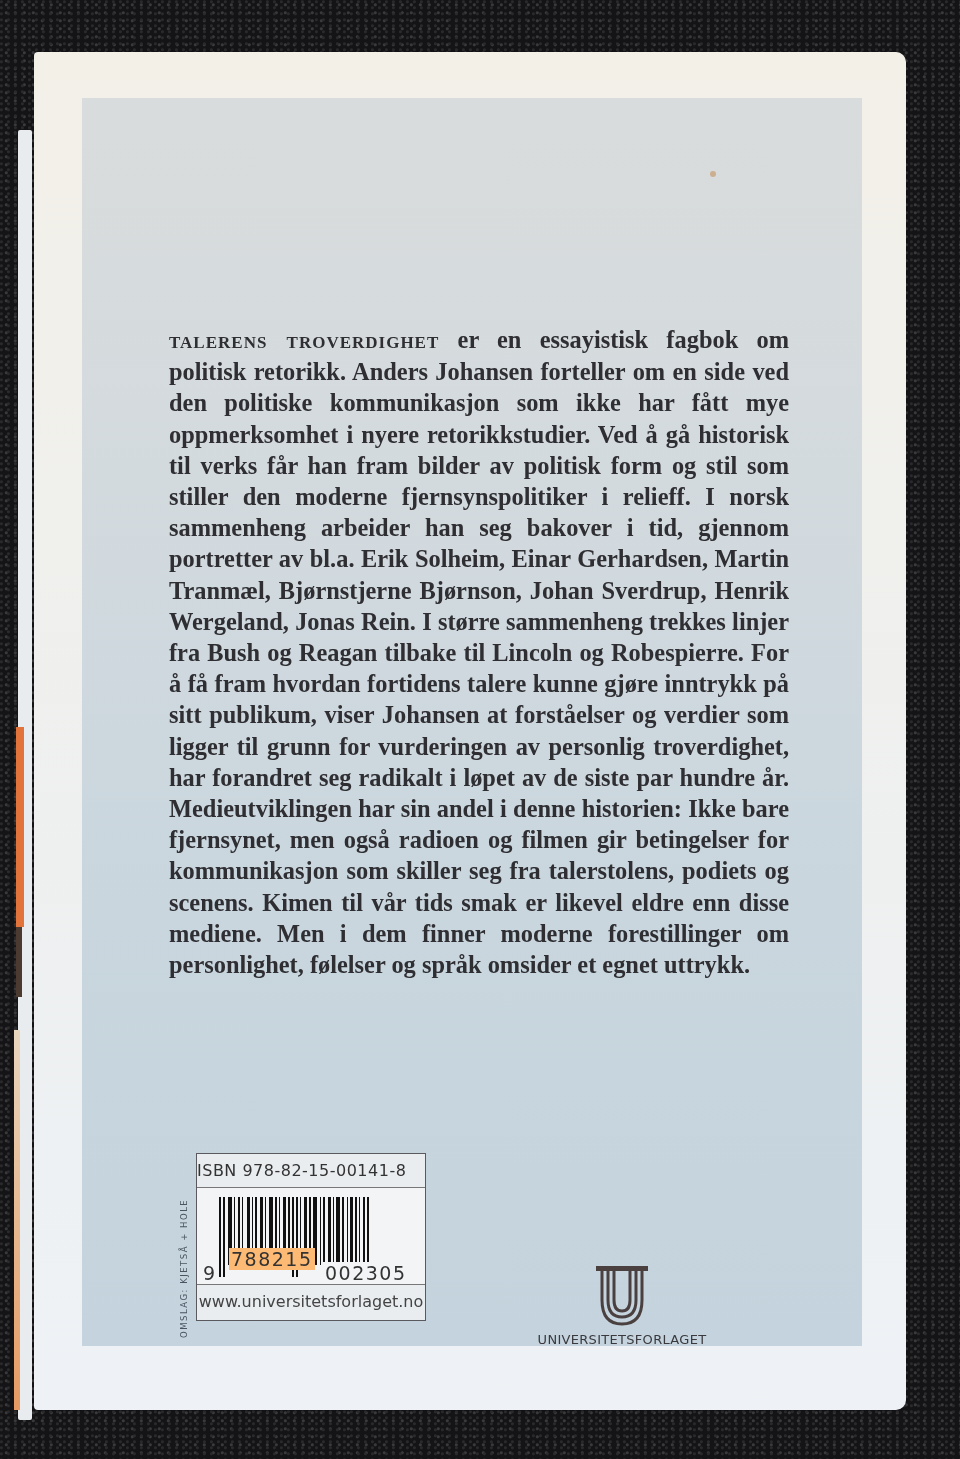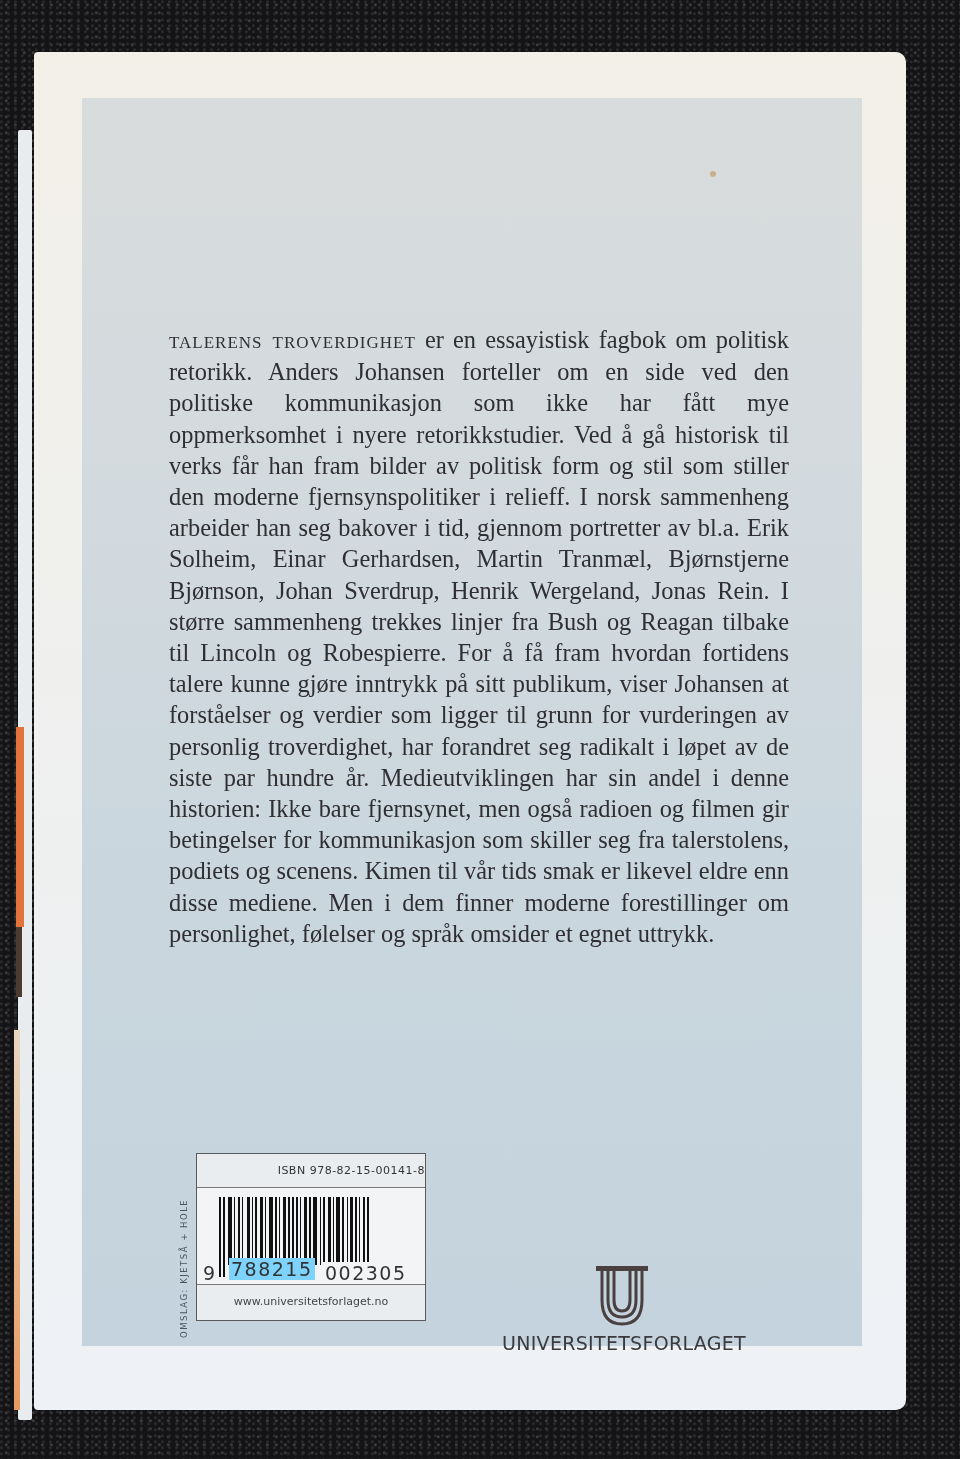--- a/index.html
+++ b/index.html
@@ -28,45 +28,45 @@
     position:absolute; left:48px; top:46px; width:780px; height:1248px;
     background:linear-gradient(180deg,#d9dcdc 0%, #d3dade 30%, #c9d6de 65%, #c4d3dd 100%);
   }
   .text-col {
     position:absolute; left:87px; top:226px; width:620px;
     color:#2f2f33; font-size:24.4px; line-height:31.2px; text-align:justify;
     hyphens:manual;
   }
   .lead { color:#b24a3e; margin:0 0 22px 0; }
   .sc { font-variant:small-caps; letter-spacing:1px; text-transform:lowercase; font-size:24px; }
-  .body-p { margin:0; }
+  .body-p { margin:0;font-weight:bold; }
   .body-p .sc { color:#2f2f33; }
   .credit {
     position:absolute; left:97px; top:1240px; transform:rotate(-90deg); transform-origin:left top;
     font-family:"DejaVu Sans", sans-serif; font-size:8.5px; letter-spacing:1.5px; color:#4a5560;
     white-space:nowrap;
   }
   .isbn-box {
     position:absolute; left:114px; top:1055px; width:228px; height:166px;
     border:1.5px solid #5a5a5e; background:#e9edf0;
     font-family:"DejaVu Sans", sans-serif; color:#333;
   }
-  .isbn-head { height:33px; border-bottom:1px solid #777; text-align:right; font-size:11px; line-height:33px; letter-spacing:.5px; }
+  .isbn-head { height:33px; border-bottom:1px solid #777; text-align:left; font-size:16px; line-height:33px; letter-spacing:.5px; }
   .barcode-wrap { position:relative; height:96px; border-bottom:1px solid #777; background:#f2f4f5; }
   .barcode { position:absolute; left:22px; top:9px; width:190px; height:84px; display:flex; align-items:flex-start; }
   .barcode span { display:block; background:#111; height:68px; }
   .barcode span.g { height:80px; }
   .bc-num { position:absolute; left:2px; bottom:0px; width:225px; font-size:19px; letter-spacing:1.5px; background:transparent; }
   .bc-num .d0 { position:absolute; left:4px; bottom:0; }
-  .bc-num .d1 { position:absolute; left:30px; bottom:4px; background:#7dd3fc; padding:0 2px; }
+  .bc-num .d1 { position:absolute; left:30px; bottom:14px; background:#fdba74; padding:0 2px; }
   .bc-num .d2 { position:absolute; left:124px; bottom:0; background:#f2f4f5; padding:0 2px; }
-  .url { text-align:center; font-size:11px; line-height:34px; color:#444; }
+  .url { text-align:center; font-size:16px; line-height:34px; color:#444; }
   .logo { position:absolute; left:420px; top:1168px; width:240px; text-align:center; }
   .logo svg { display:block; margin:0 auto; }
-  .logo-text { font-family:"DejaVu Sans", sans-serif; font-size:19px; letter-spacing:.3px; color:#3a3a3e; margin-top:4px; }
+  .logo-text { font-family:"DejaVu Sans", sans-serif; font-size:13px; letter-spacing:.3px; color:#3a3a3e; margin-top:4px; }
   .mark { position:absolute; left:628px; top:73px; width:6px; height:6px; border-radius:50%; background:#c8a47a; opacity:.8; }
 </style>
 </head>
 <body>
 
 <div class="spine-strip"></div>
 <div class="spine-orange"></div>
 <div class="spine-dark"></div>
 <div class="spine-tan"></div>
 

